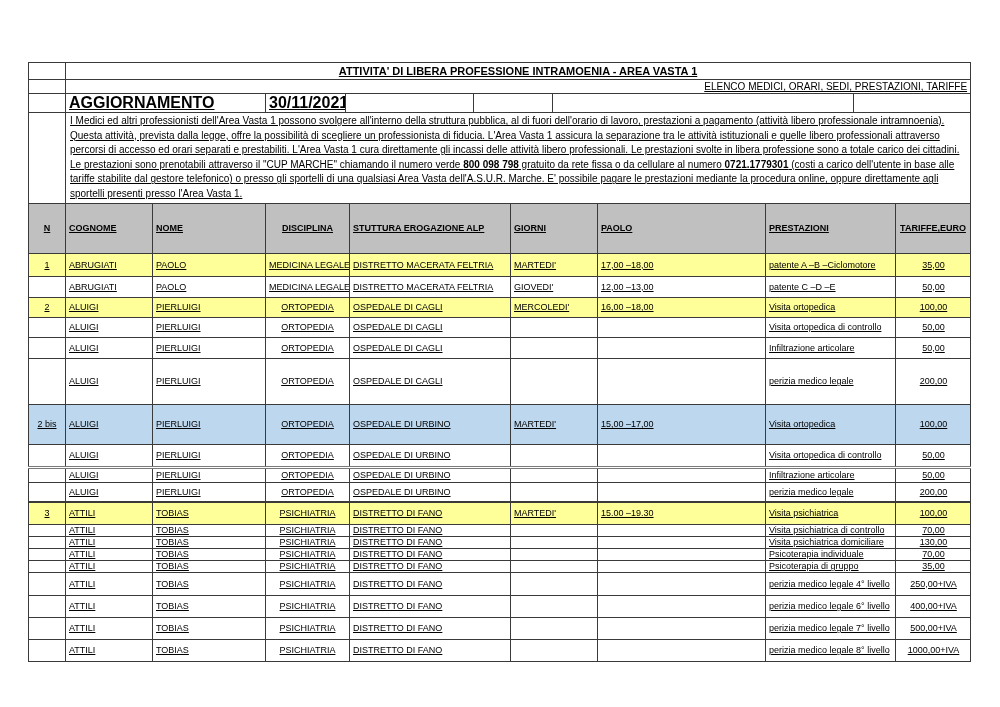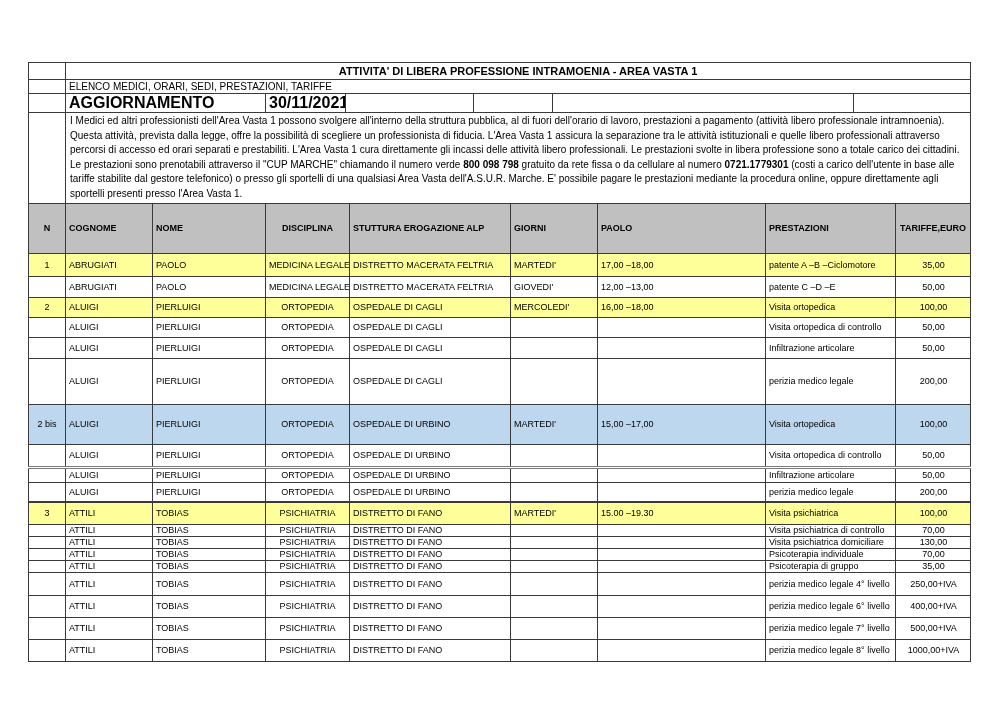--- a/index.html
+++ b/index.html
@@ -1,35 +1,35 @@
 <!DOCTYPE html>
 <html style="--c-yellow: #FFFF99; --c-blue: #BDD7EE; --c-gray: #C0C0C0;"><head>
 <meta charset="utf-8">
 <style>
   html,body { margin:0; padding:0; }
   body {
     width:1000px; height:707px; background:#ffffff; position:relative;
     font-family:"Liberation Sans", sans-serif; color:#000;
   }
-  .sheet { position:absolute; left:28px; top:62px; width:942px; }
+  .sheet { position:absolute; left:28px; top:62px; width:942px;text-decoration:underline; }
 
   table { border-collapse:collapse; table-layout:fixed; width:942px; }
   td,th {
     border:1px solid #3a3a3a; overflow:hidden; white-space:nowrap;
     padding:0 3px; font-size:9px; vertical-align:middle; text-align:left;
     box-sizing:border-box;
   }
 
   
   .top-table tr.r-title  { height:17px; }
   .top-table tr.r-sub    { height:14px; }
   .top-table tr.r-agg    { height:15px; }
   .top-table tr.r-para   { height:89px; }
   .title    { font-size:11px; font-weight:bold; text-align:center; }
-  .subtitle { font-size:10px; text-align:left; }
+  .subtitle { font-size:10px; text-align:right; }
   .agg-label, .agg-date { font-size:16px; font-weight:bold; }
   .para {
     white-space:normal; font-size:10px; line-height:14.6px;
     vertical-align:top; padding:1px 4px;
   }
   .para b { font-weight:bold;margin-top:28px; }
 
   
   .main-table { margin-top:-1px; }
   .main-table thead th {

